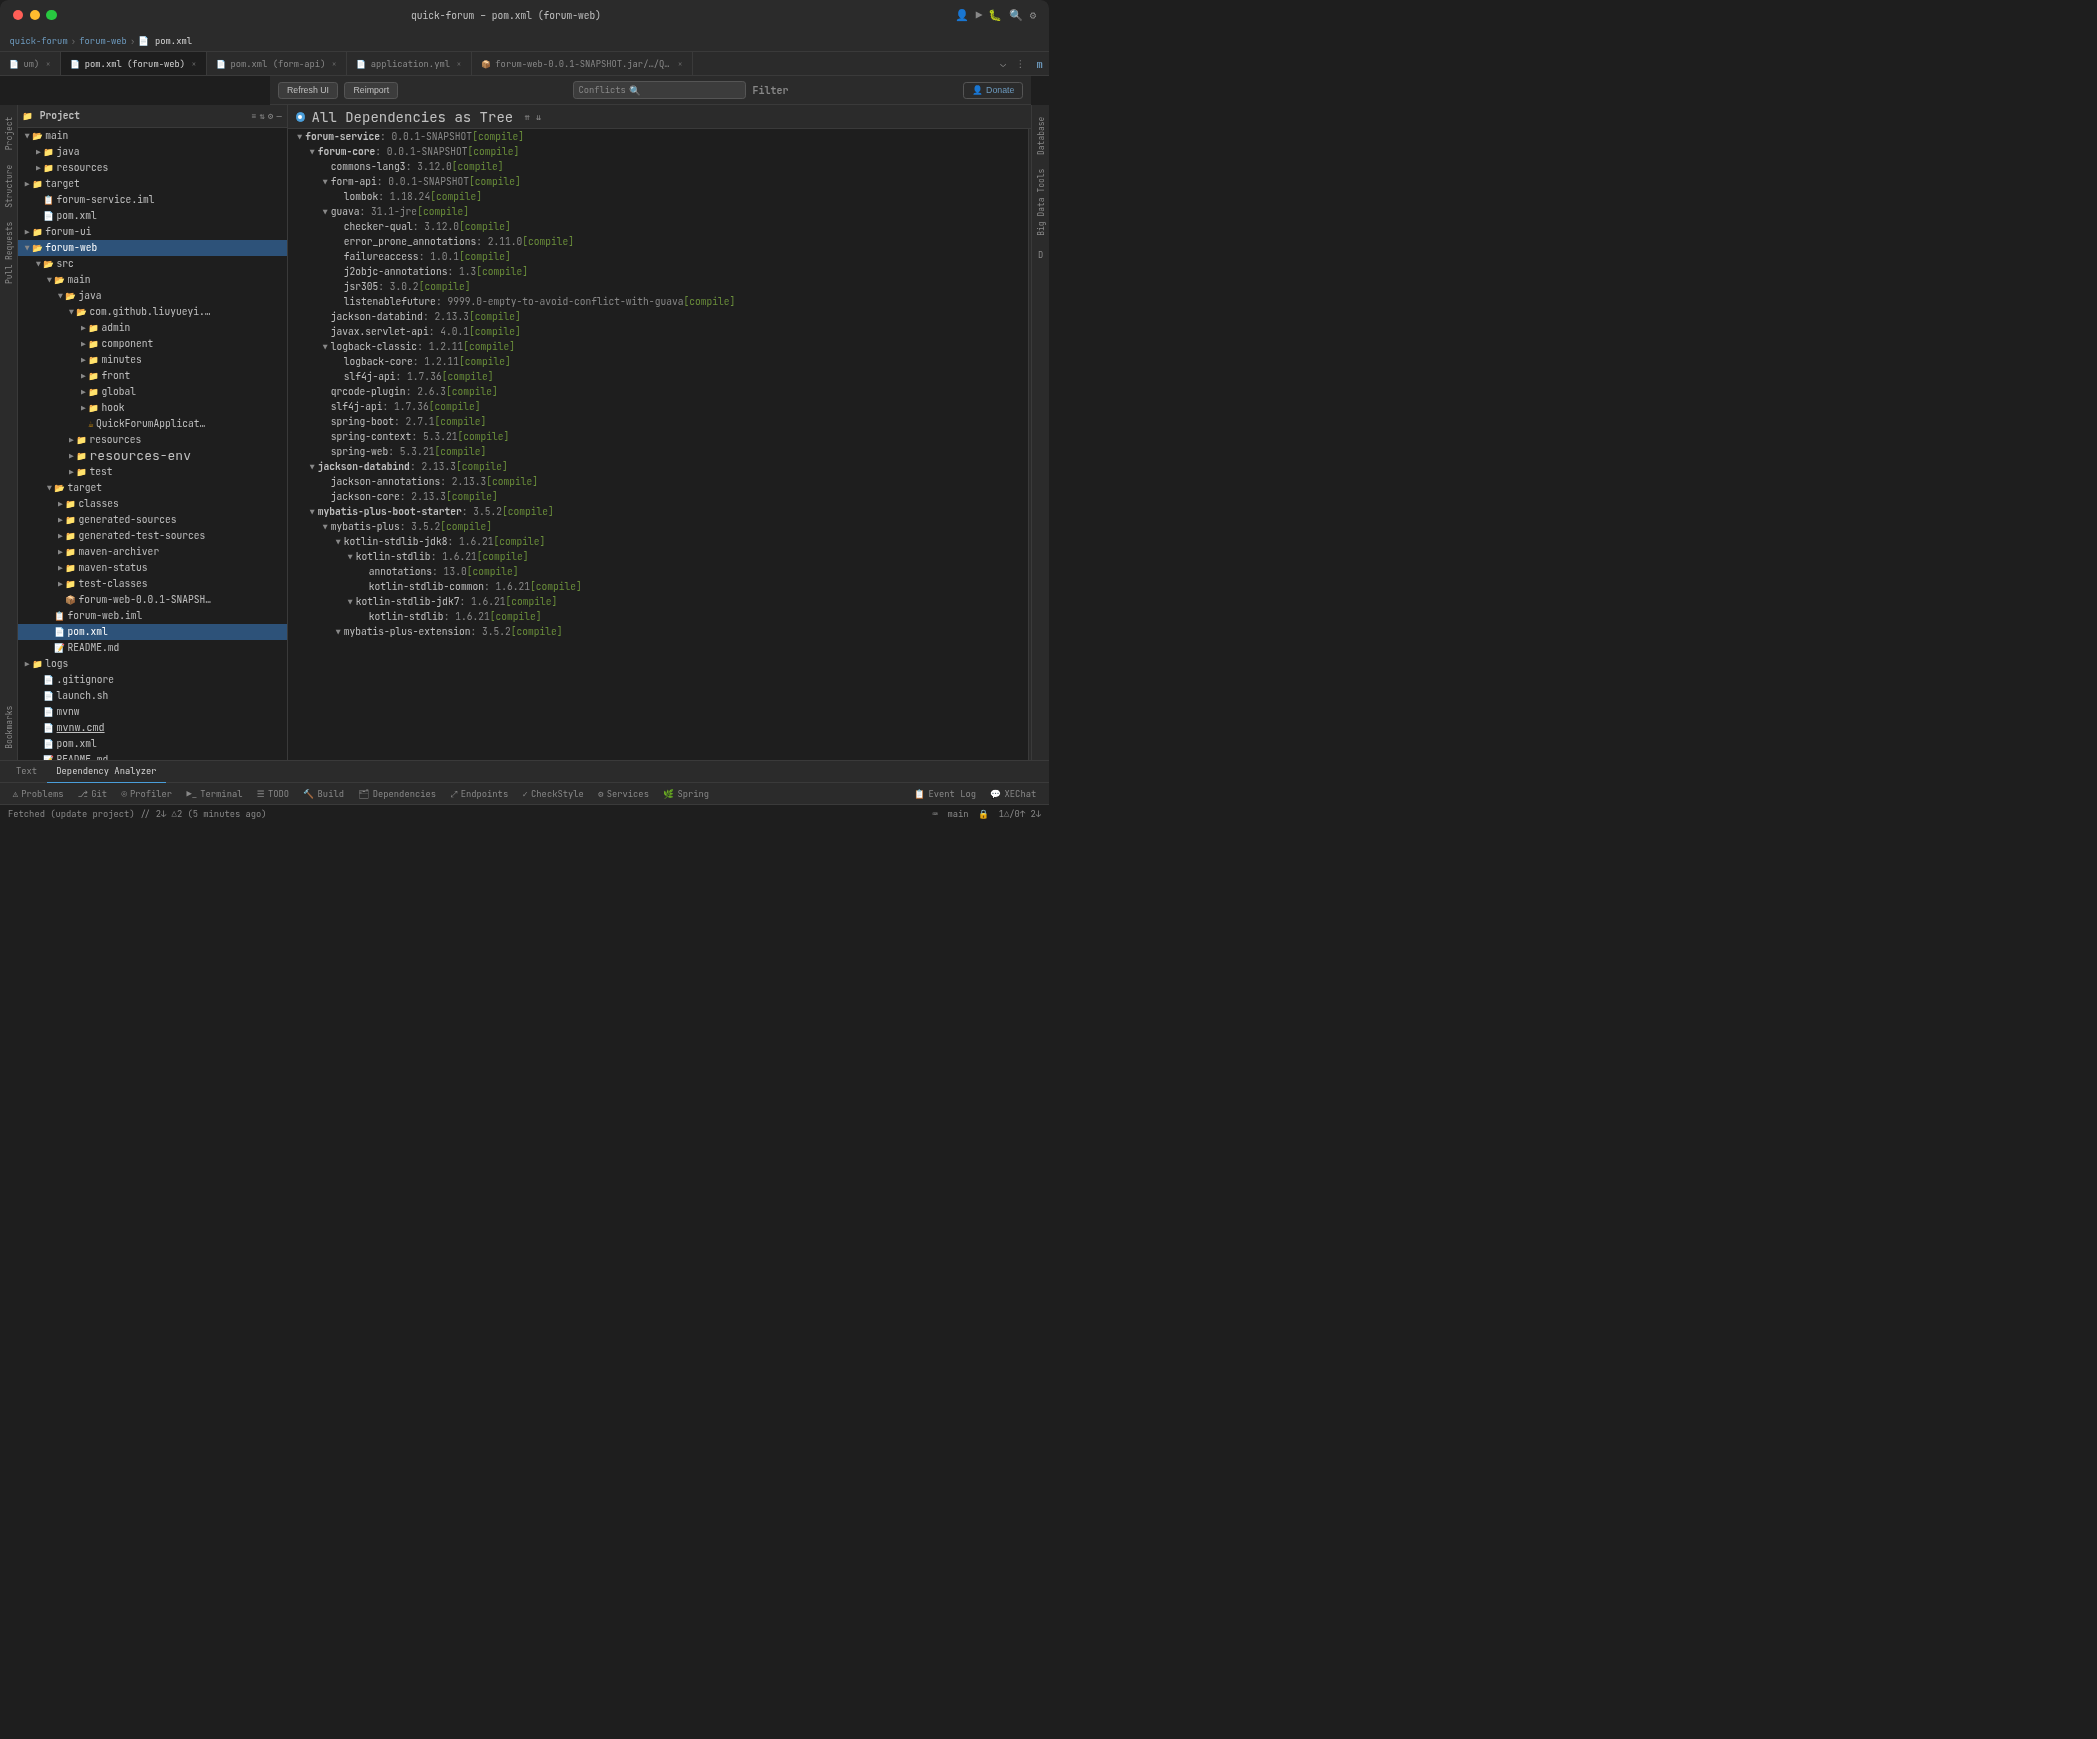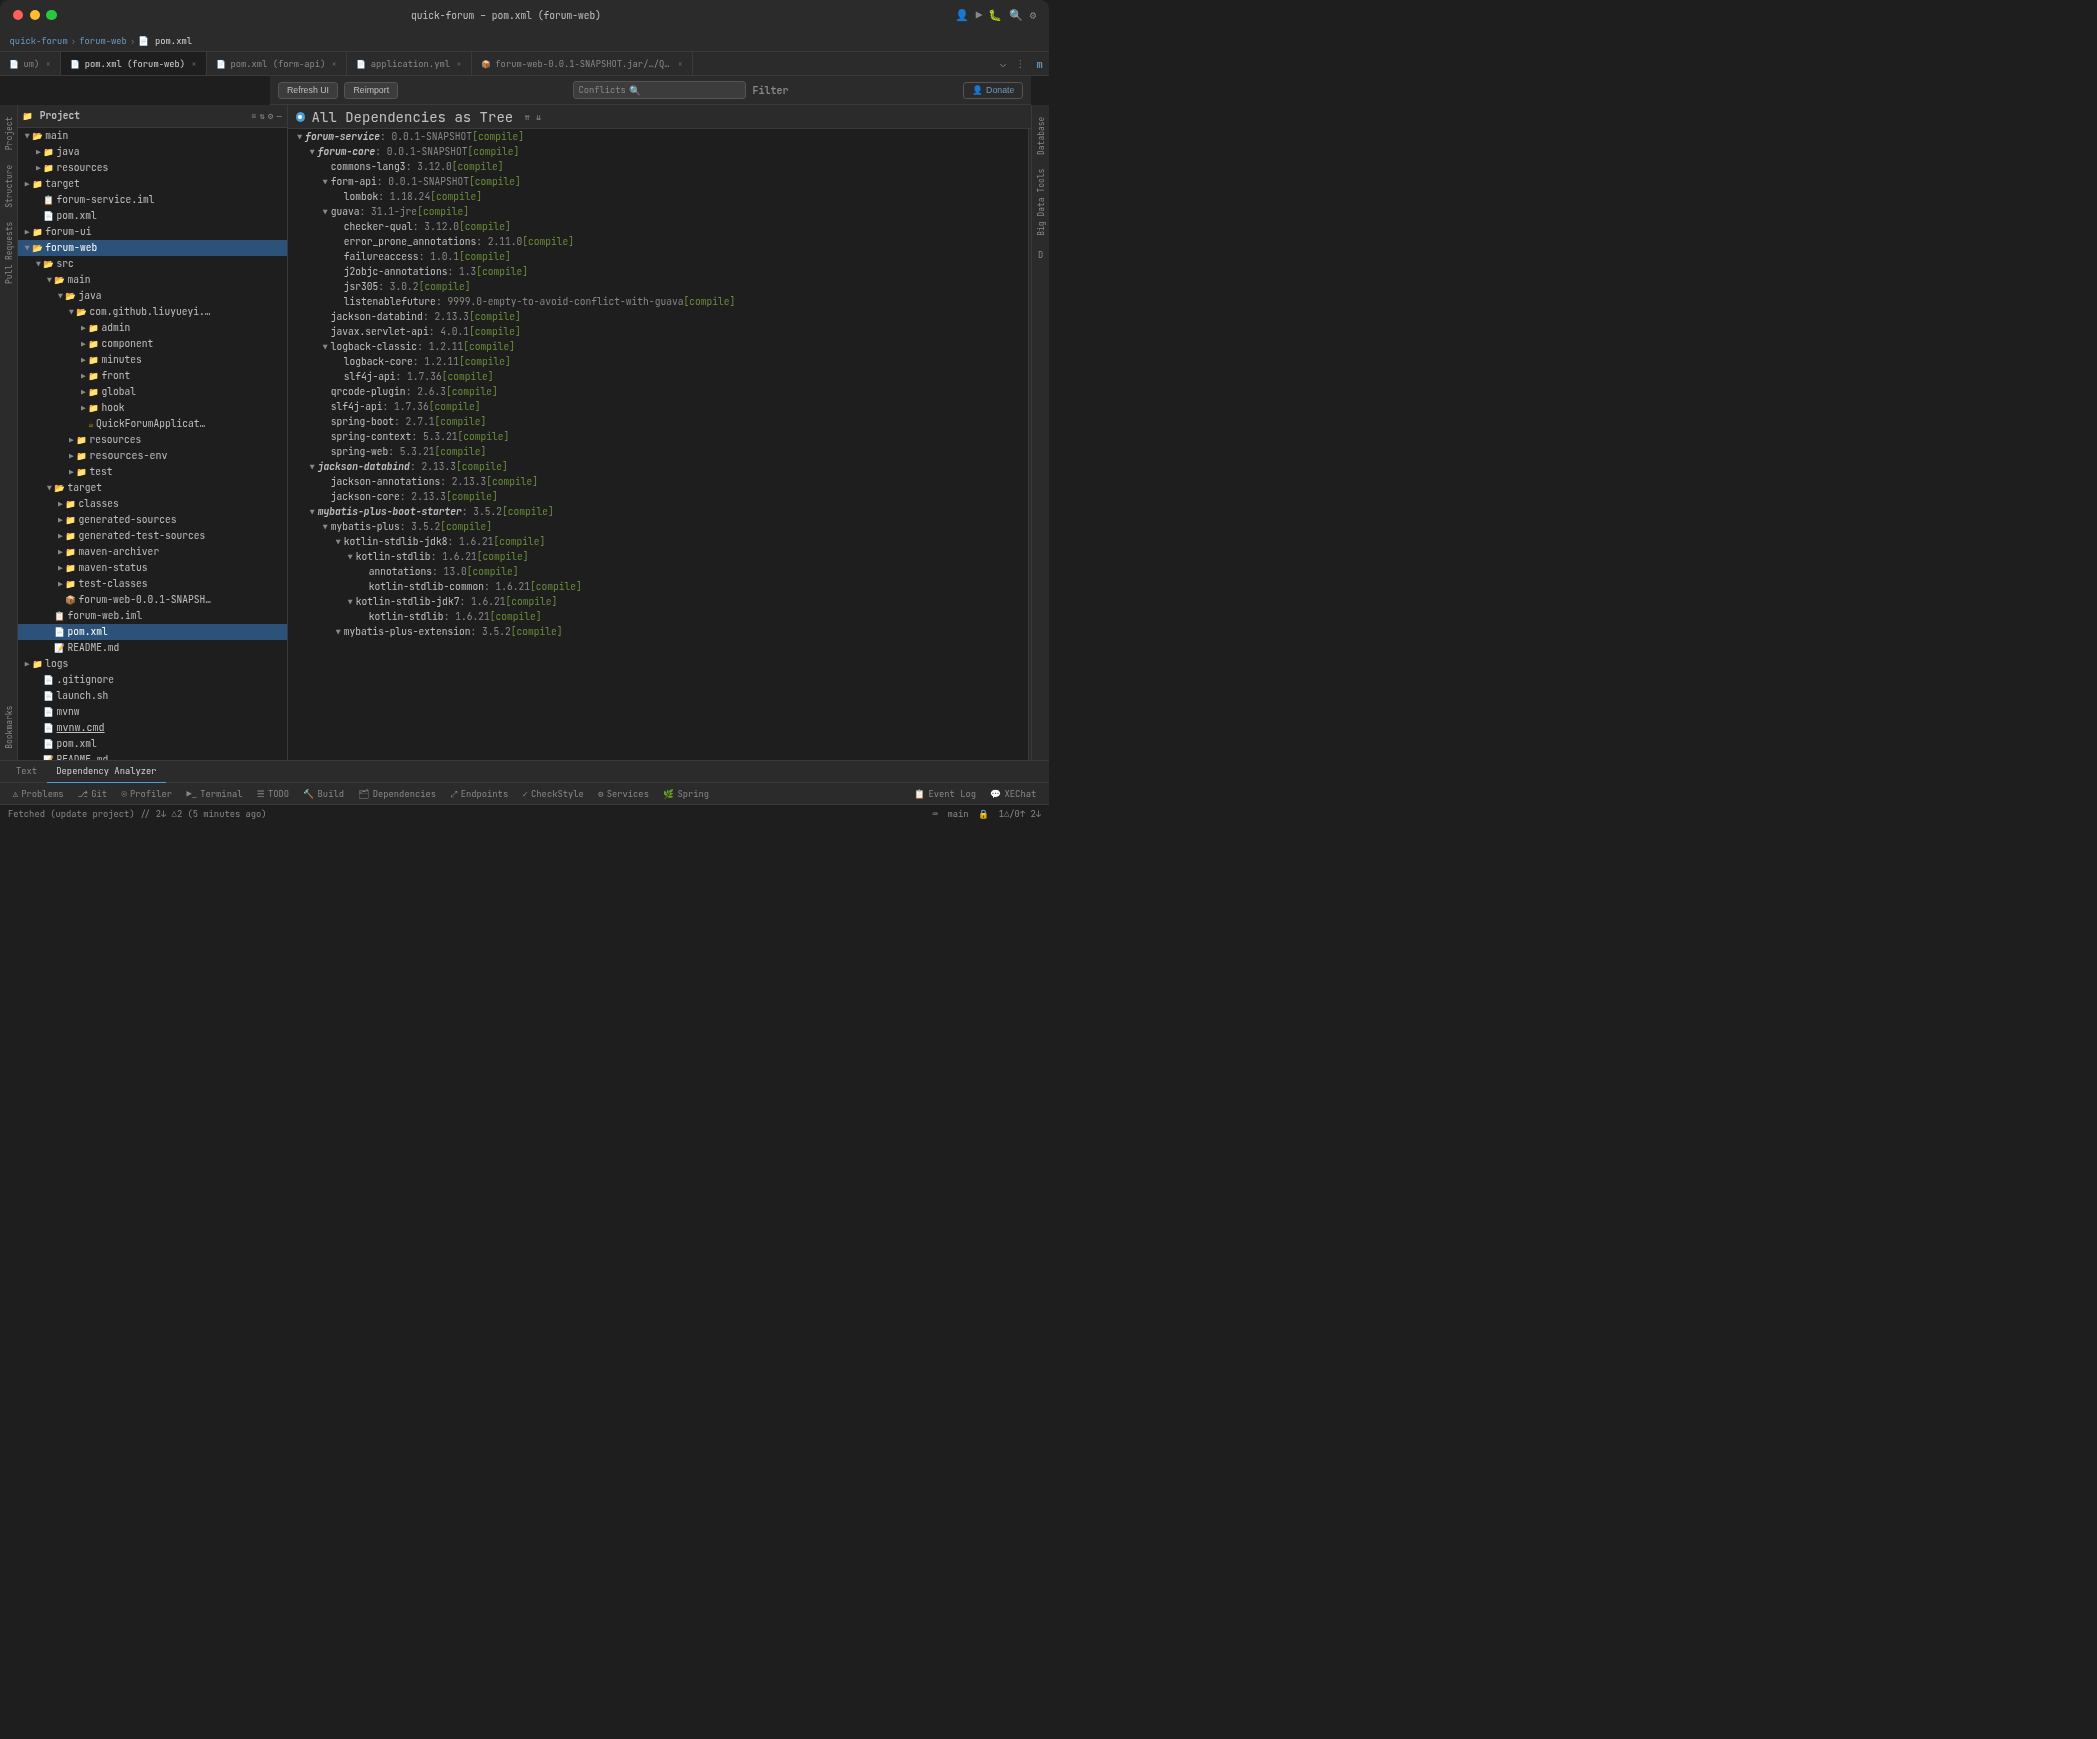--- a/index.html
+++ b/index.html
@@ -212,21 +212,21 @@
       align-items: center;
       height: 15px;
       padding-right: 6.4px;
       cursor: pointer;
       font-size: 9.6px;
       white-space: nowrap;
     }
     .dep-indent { display: inline-block; }
     .dep-arrow { width: 11.2px; text-align: center; color: #888; font-size: 8px; flex-shrink: 0; }
     .dep-name { color: #c0c0c0; }
-    .dep-name-bold { color: #c0c0c0; font-weight: 600; font-style: italic; }
+    .dep-name-bold { color: #c0c0c0; font-weight: 600; }
     .dep-version { color: #888; }
     .dep-scope { color: #6a8e3a; }
 
     
     .bottom-tabs {
       height: 22.3px;
       background: #2b2b2b;
       display: flex;
       align-items: center;
       padding: 0 6.4px;
@@ -526,21 +526,21 @@
         <div class="tree-item">
           <span class="tree-indent" style="width: 49px; display: inline-block;"></span>
           <span class="tree-arrow">▶</span>
           <span class="tree-icon" style="color: rgb(232, 197, 94);">📁</span>
           <span style="color: rgb(192, 192, 192); font-size: 9.6px;">resources</span>
         </div>
         <div class="tree-item">
           <span class="tree-indent" style="width: 49px; display: inline-block;"></span>
           <span class="tree-arrow">▶</span>
           <span class="tree-icon" style="color: rgb(232, 197, 94);">📁</span>
-          <span style="color: rgb(192, 192, 192); font-size: 10px; text-align: center;">resources-env</span>
+          <span style="color: rgb(192, 192, 192); font-size: 13px; text-align: center;">resources-env</span>
         </div>
         <div class="tree-item">
           <span class="tree-indent" style="width: 49px; display: inline-block;"></span>
           <span class="tree-arrow">▶</span>
           <span class="tree-icon" style="color: rgb(232, 197, 94);">📁</span>
           <span style="color: rgb(192, 192, 192); font-size: 9.6px;">test</span>
         </div>
         <div class="tree-item">
           <span class="tree-indent" style="width: 27px; display: inline-block;"></span>
           <span class="tree-arrow">▼</span>

